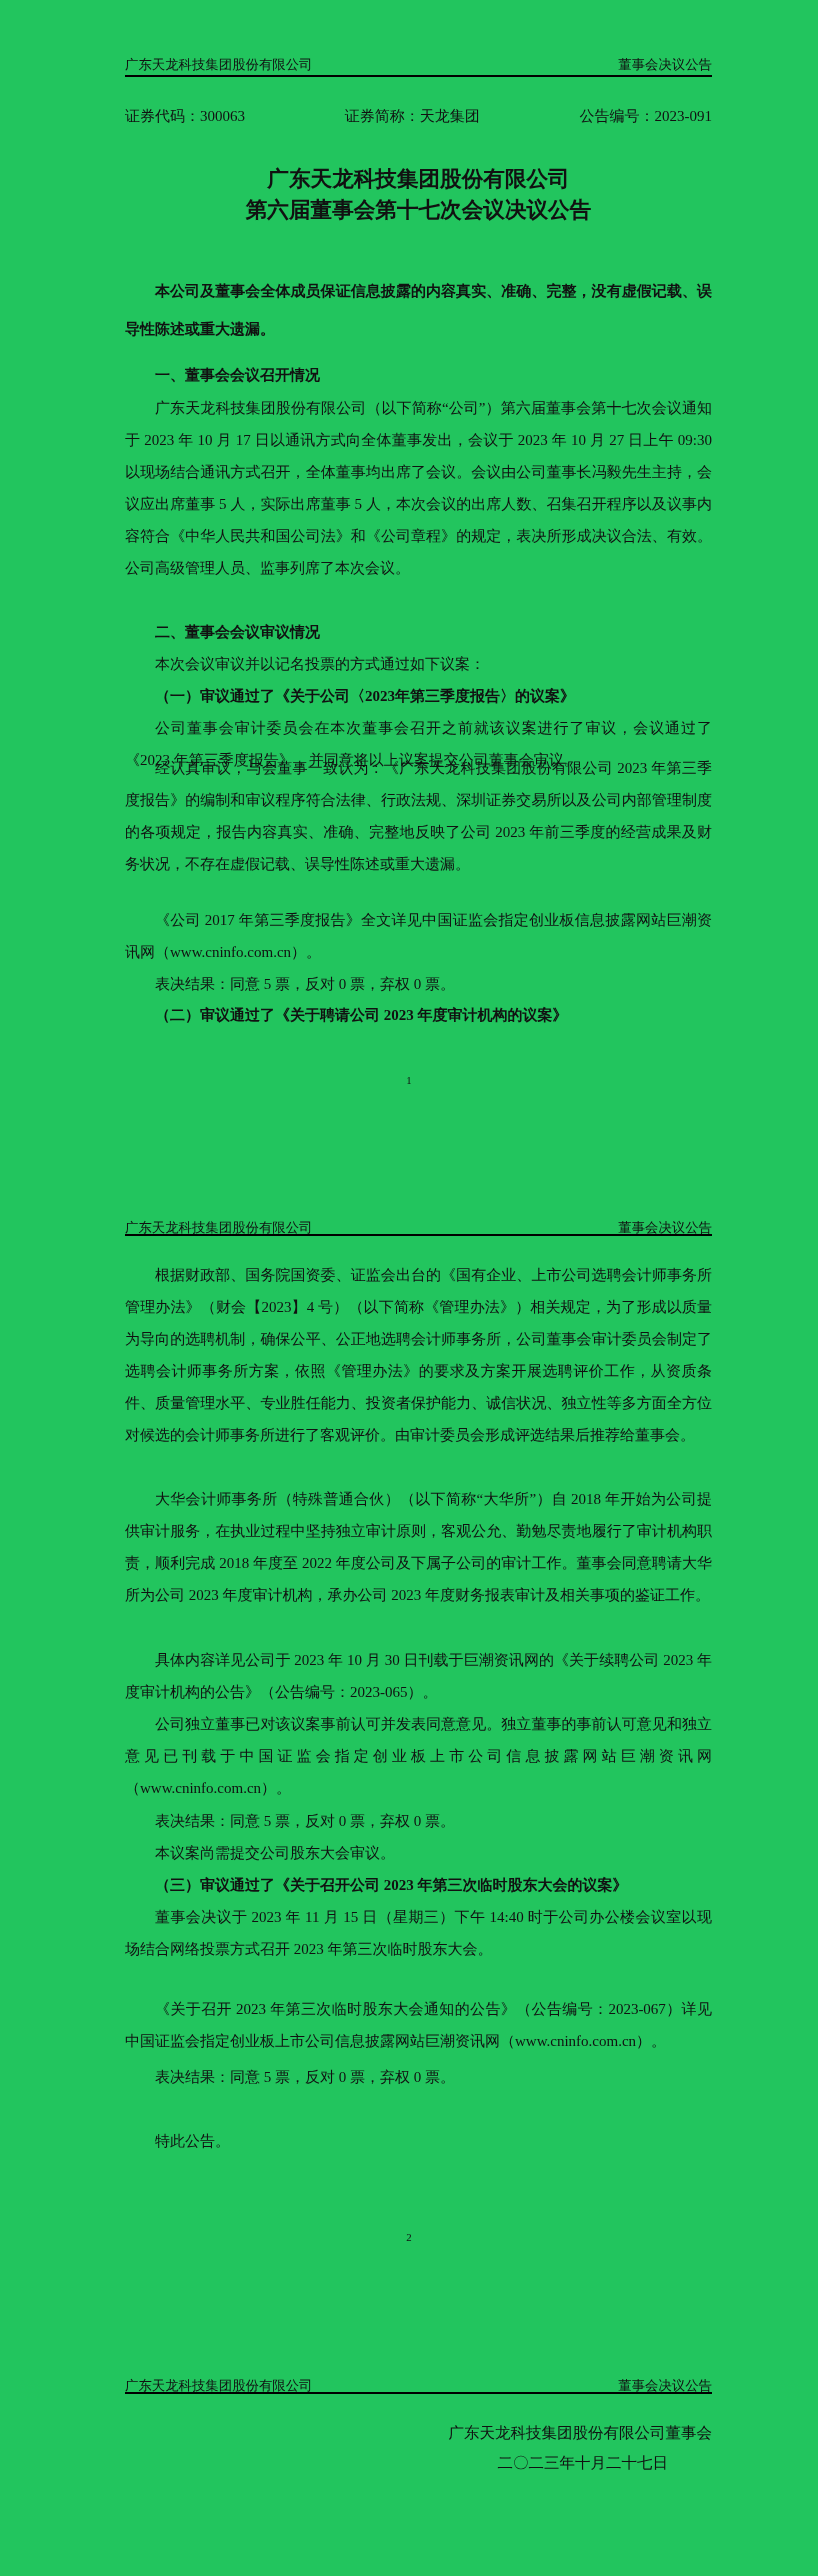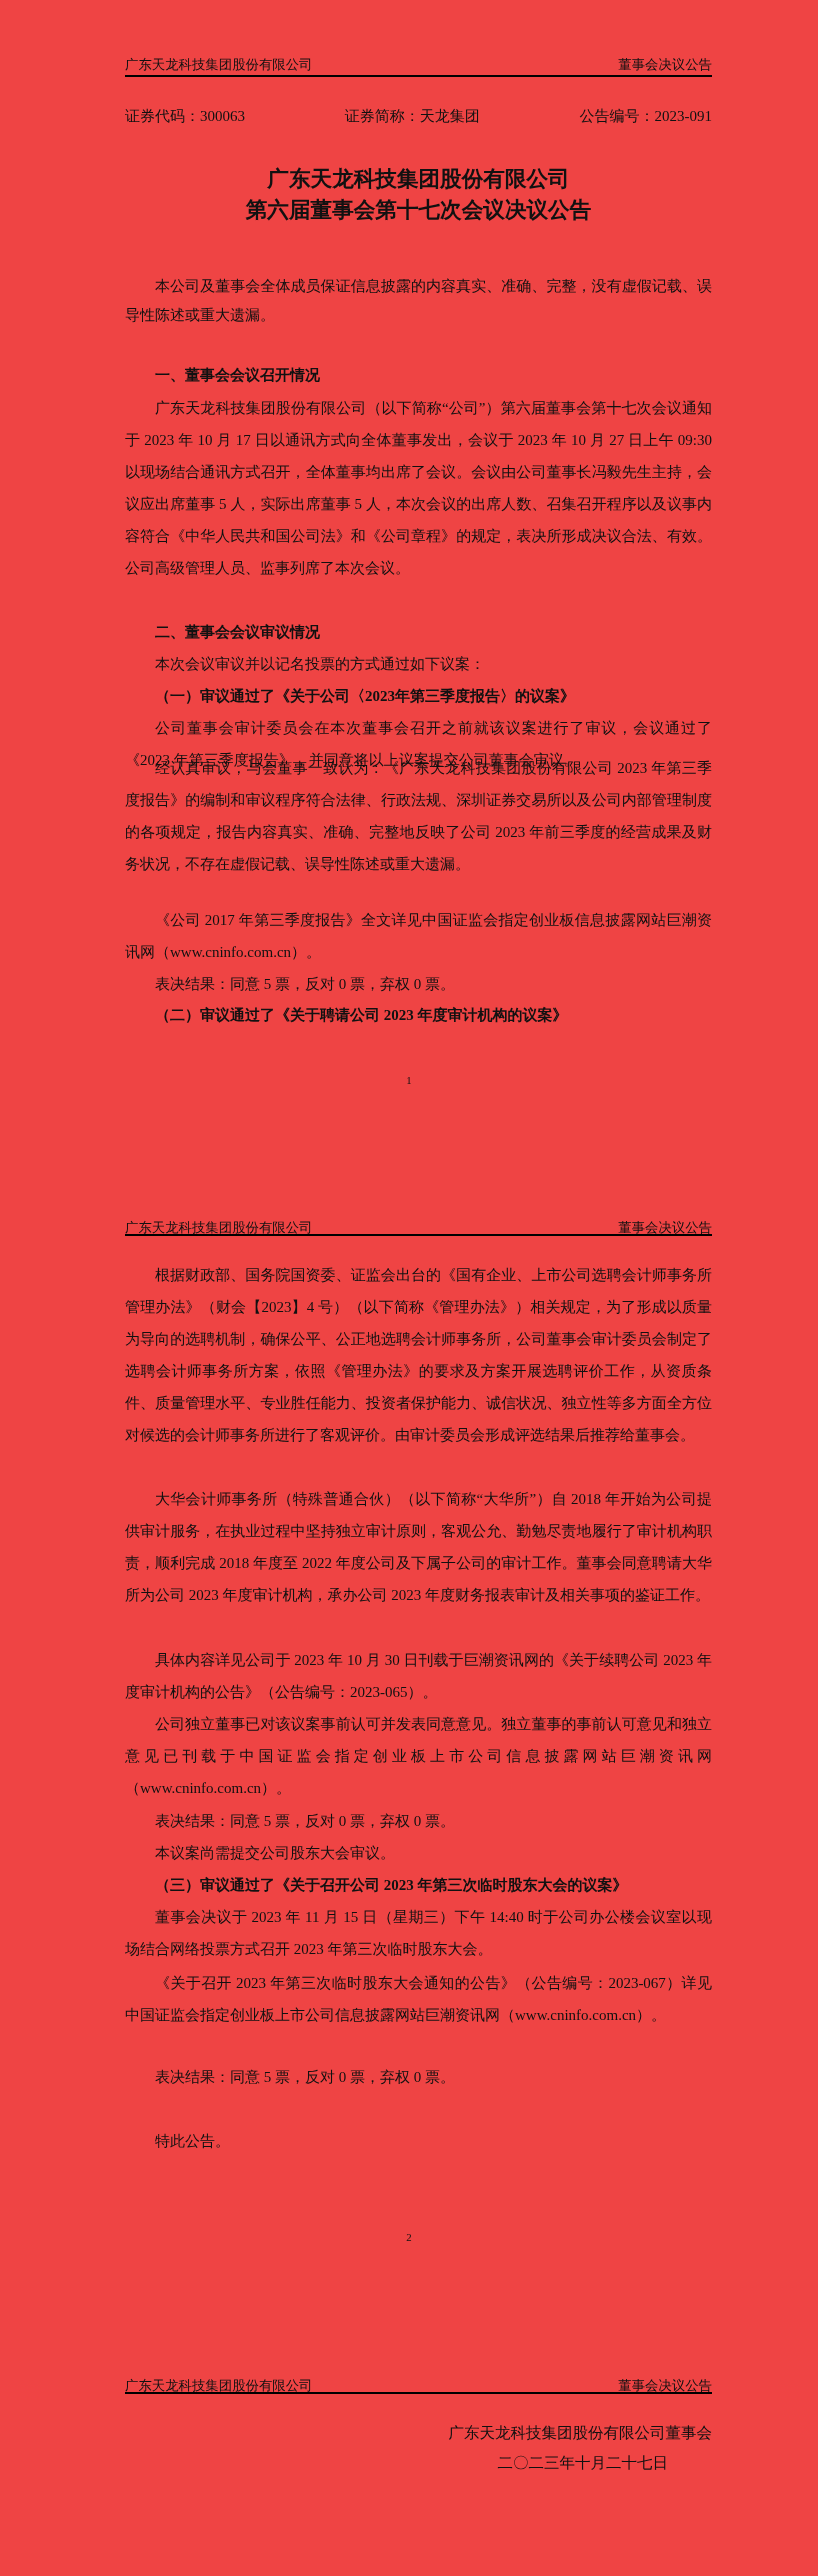--- a/index.html
+++ b/index.html
@@ -10,21 +10,21 @@
   }
   body {
     font-family: "Liberation Serif", "DejaVu Serif", serif;
     color: #111111;
     -webkit-font-smoothing: antialiased;
   }
   .page {
     position: relative;
     width: 818px;
     height: 1157px;
-    background: #ef4444;
+    background: #22c55e;
     overflow: hidden;
   }
   .hdr-row {
     position: absolute;
     left: 125px;
     width: 587px;
     top: 57px;
     display: flex;
     justify-content: space-between;
     font-size: 13.4px;
@@ -62,22 +62,22 @@
   .block {
     position: absolute;
     left: 125px;
     width: 587px;
     font-size: 15px;
     line-height: 32px;
     text-align: justify;
     text-indent: 2em;
   }
   .stmt {
-    line-height: 29px;
-    font-weight: normal;
+    line-height: 38px;
+    font-weight: bold;
   }
   .bold { font-weight: bold; font-family: Liberation Serif, serif; }
   .sig {
     position: absolute;
     left: 125px;
     width: 587px;
     font-size: 15.5px;
     line-height: 32px;
     text-align: right;
     white-space: nowrap;
@@ -140,21 +140,21 @@
 
   <div class="block" style="top:102px">根据财政部、国务院国资委、证监会出台的《国有企业、上市公司选聘会计师事务所管理办法》（财会【2023】4 号）（以下简称《管理办法》）相关规定，为了形成以质量为导向的选聘机制，确保公平、公正地选聘会计师事务所，公司董事会审计委员会制定了选聘会计师事务所方案，依照《管理办法》的要求及方案开展选聘评价工作，从资质条件、质量管理水平、专业胜任能力、投资者保护能力、诚信状况、独立性等多方面全方位对候选的会计师事务所进行了客观评价。由审计委员会形成评选结果后推荐给董事会。</div>
   <div class="block" style="top:326px">大华会计师事务所（特殊普通合伙）（以下简称“大华所”）自 2018 年开始为公司提供审计服务，在执业过程中坚持独立审计原则，客观公允、勤勉尽责地履行了审计机构职责，顺利完成 2018 年度至 2022 年度公司及下属子公司的审计工作。董事会同意聘请大华所为公司 2023 年度审计机构，承办公司 2023 年度财务报表审计及相关事项的鉴证工作。</div>
   <div class="block" style="top:487px">具体内容详见公司于 2023 年 10 月 30 日刊载于巨潮资讯网的《关于续聘公司 2023 年度审计机构的公告》（公告编号：2023-065）。</div>
   <div class="block" style="top:551px">公司独立董事已对该议案事前认可并发表同意意见。独立董事的事前认可意见和独立意见已刊载于中国证监会指定创业板上市公司信息披露网站巨潮资讯网（www.cninfo.com.cn）。</div>
   <div class="block" style="top:648px">表决结果：同意 5 票，反对 0 票，弃权 0 票。</div>
   <div class="block" style="top:680px">本议案尚需提交公司股东大会审议。</div>
 
   <div class="block bold" style="top:712px">（三）审议通过了《关于召开公司 2023 年第三次临时股东大会的议案》</div>
   <div class="block" style="top:744px">董事会决议于 2023 年 11 月 15 日（星期三）下午 14:40 时于公司办公楼会议室以现场结合网络投票方式召开 2023 年第三次临时股东大会。</div>
-  <div class="block" style="top:810px">《关于召开 2023 年第三次临时股东大会通知的公告》（公告编号：2023-067）详见中国证监会指定创业板上市公司信息披露网站巨潮资讯网（www.cninfo.com.cn）。</div>
+  <div class="block" style="top:836px">《关于召开 2023 年第三次临时股东大会通知的公告》（公告编号：2023-067）详见中国证监会指定创业板上市公司信息披露网站巨潮资讯网（www.cninfo.com.cn）。</div>
   <div class="block" style="top:904px">表决结果：同意 5 票，反对 0 票，弃权 0 票。</div>
 
   <div class="block" style="top:968px">特此公告。</div>
 
   <div class="pageno">2</div>
 </div>
 
 <div class="page">
   <div class="hdr-row" style="top:64px">
     <span>广东天龙科技集团股份有限公司</span>

